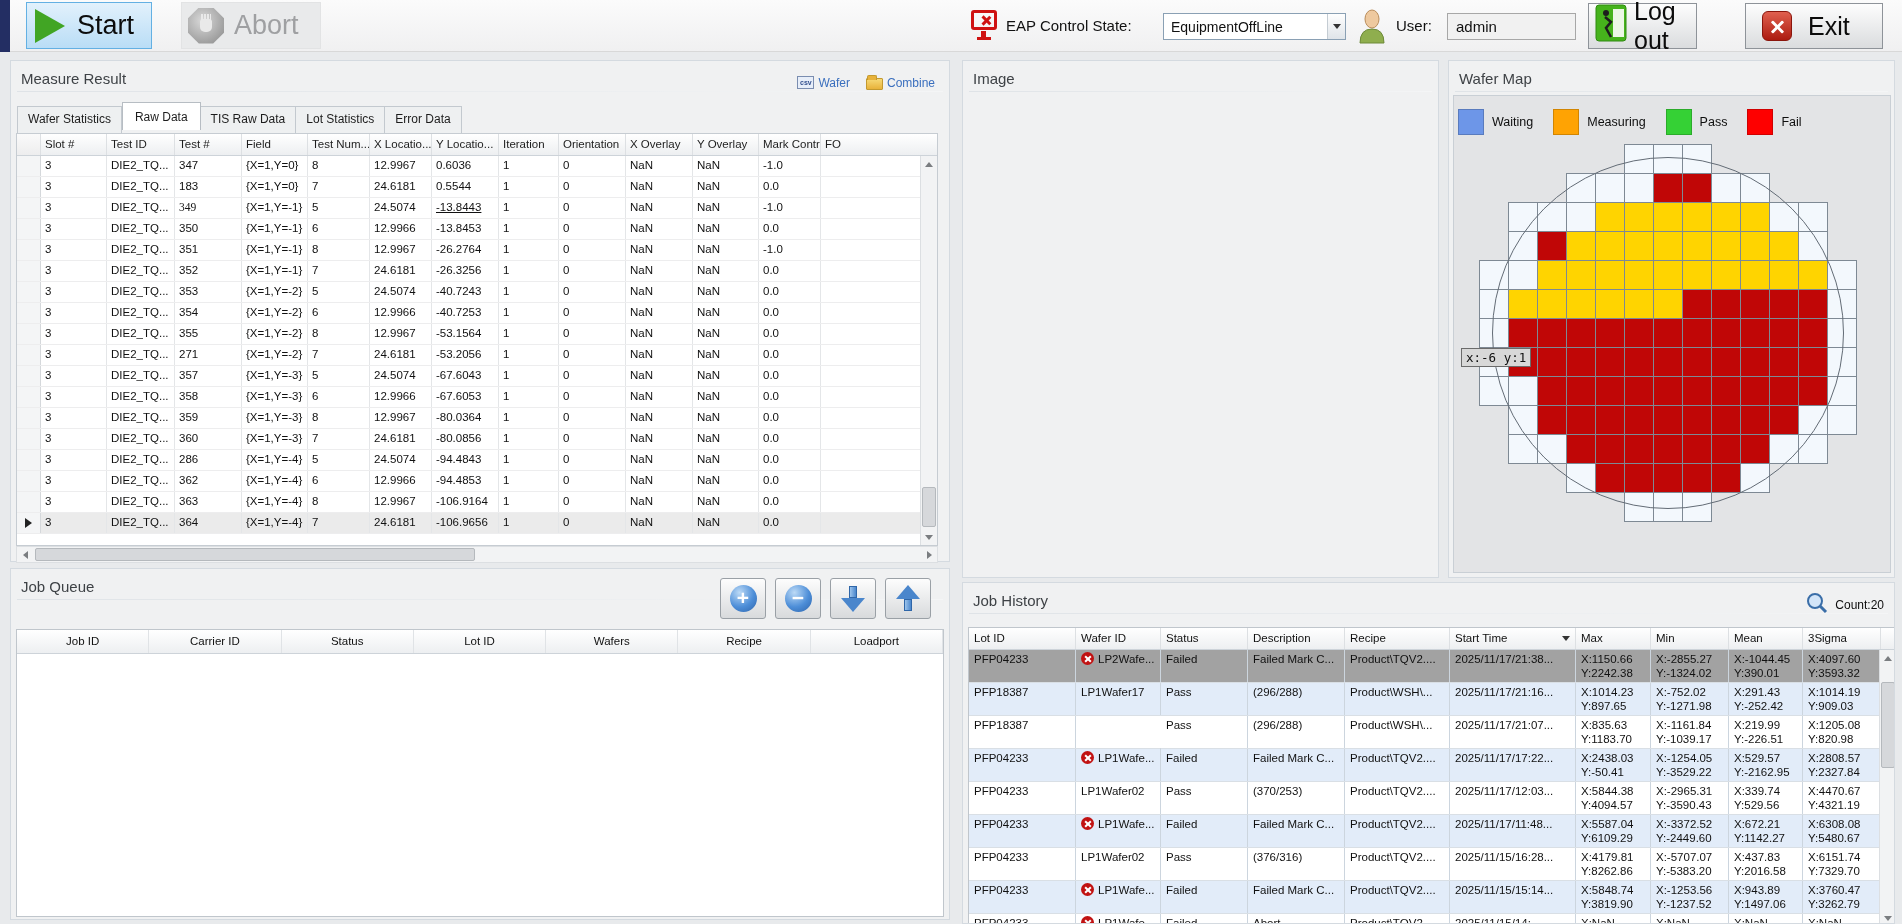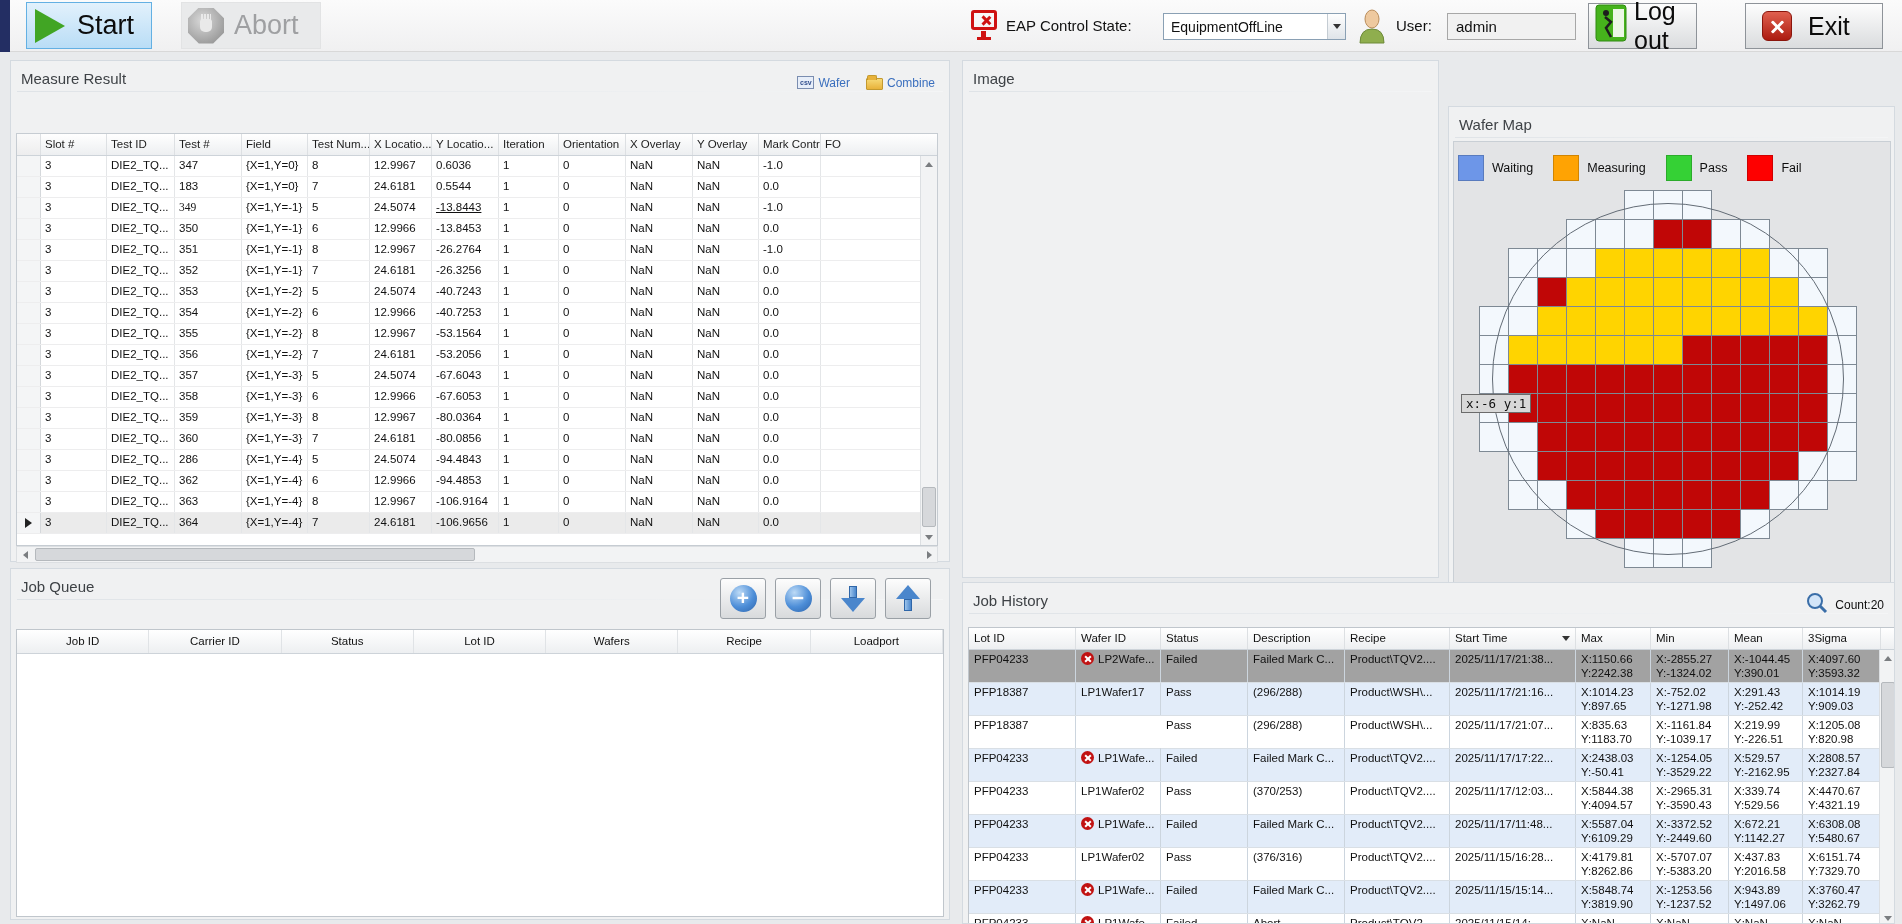--- a/index.html
+++ b/index.html
@@ -48,21 +48,21 @@
 
   
   .panel { position:absolute; background:#f0f1f2; border:1px solid #d4dae0; }
   .panel-title { position:absolute; left:10px; top:9px; font-size:15px; color:#3e4246; }
   .titleline { position:absolute; left:6px; top:30px; right:6px; height:1px;
                background:linear-gradient(90deg,#dfe3e7,#f4f5f6); }
 
   #measure-panel   { left:10px;  top:60px;  width:940px; height:502px; }
   #jobqueue-panel  { left:10px;  top:568px; width:940px; height:352px; }
   #image-panel     { left:962px; top:60px;  width:477px; height:518px; }
-  #wafermap-panel  { left:1448px;top:60px;  width:447px; height:518px;margin-top:46px; }
+  #wafermap-panel  { left:1448px;top:60px;  width:447px; height:518px; }
   #jobhistory-panel{ left:962px; top:582px; width:933px; height:342px; overflow:hidden; }
 
   
   .links { position:absolute; right:14px; top:14px; display:flex; gap:16px; align-items:center;
            font-size:12px; color:#3a6fbe; }
   .linkitem { display:flex; align-items:center; gap:4px; }
   .csv-icon { width:17px; height:13px; background:#e7eef9; border:1px solid #7a8db0; font-size:7px;
               color:#33508e; text-align:center; line-height:11px; font-weight:bold; }
   .folder-icon { width:17px; height:12px; background:linear-gradient(#f6d976,#e8b23a); border:1px solid #c3992f;
                  border-radius:1px; position:relative; margin-top:3px; }
@@ -227,20 +227,27 @@
   <div class="links">
     <span class="linkitem">
       <span class="csv-icon">csv</span>
       <span>Wafer</span>
     </span>
     <span class="linkitem">
       <span class="folder-icon"></span>
       <span>Combine</span>
     </span>
   </div>
+  <div class="tabs" id="mr-tabs">
+      <div class="tab">Wafer Statistics</div>
+      <div class="tab active">Raw Data</div>
+      <div class="tab">TIS Raw Data</div>
+      <div class="tab">Lot Statistics</div>
+      <div class="tab">Error Data</div>
+    </div>
   <div class="mr-table">
     <div class="grid-head" id="mr-head">
         <div class="hcell stub" style="width: 24px;"></div>
         <div class="hcell" style="width: 66px;">Slot #</div>
         <div class="hcell" style="width: 68px;">Test ID</div>
         <div class="hcell" style="width: 67px;">Test #</div>
         <div class="hcell" style="width: 66px;">Field</div>
         <div class="hcell" style="width: 62px;">Test Num...</div>
         <div class="hcell" style="width: 62px;">X Locatio...</div>
         <div class="hcell" style="width: 67px;">Y Locatio...</div>
@@ -393,21 +400,21 @@
           <div class="cell" style="width: 67px;">0</div>
           <div class="cell" style="width: 67px;">NaN</div>
           <div class="cell" style="width: 66px;">NaN</div>
           <div class="cell" style="width: 62px;">0.0</div>
           <div class="cell" style="width: 150px;"></div>
         </div>
         <div class="mr-row">
           <div class="stub" style="width: 24px;"></div>
           <div class="cell" style="width: 66px;">3</div>
           <div class="cell" style="width: 68px;">DIE2_TQ...</div>
-          <div class="cell" style="width: 67px;">356</div>
+          <div class="cell" style="width: 67px;">271</div>
           <div class="cell" style="width: 66px;">{X=1,Y=-2}</div>
           <div class="cell" style="width: 62px;">7</div>
           <div class="cell" style="width: 62px;">24.6181</div>
           <div class="cell" style="width: 67px;">-53.2056</div>
           <div class="cell" style="width: 60px;">1</div>
           <div class="cell" style="width: 67px;">0</div>
           <div class="cell" style="width: 67px;">NaN</div>
           <div class="cell" style="width: 66px;">NaN</div>
           <div class="cell" style="width: 62px;">0.0</div>
           <div class="cell" style="width: 150px;"></div>

